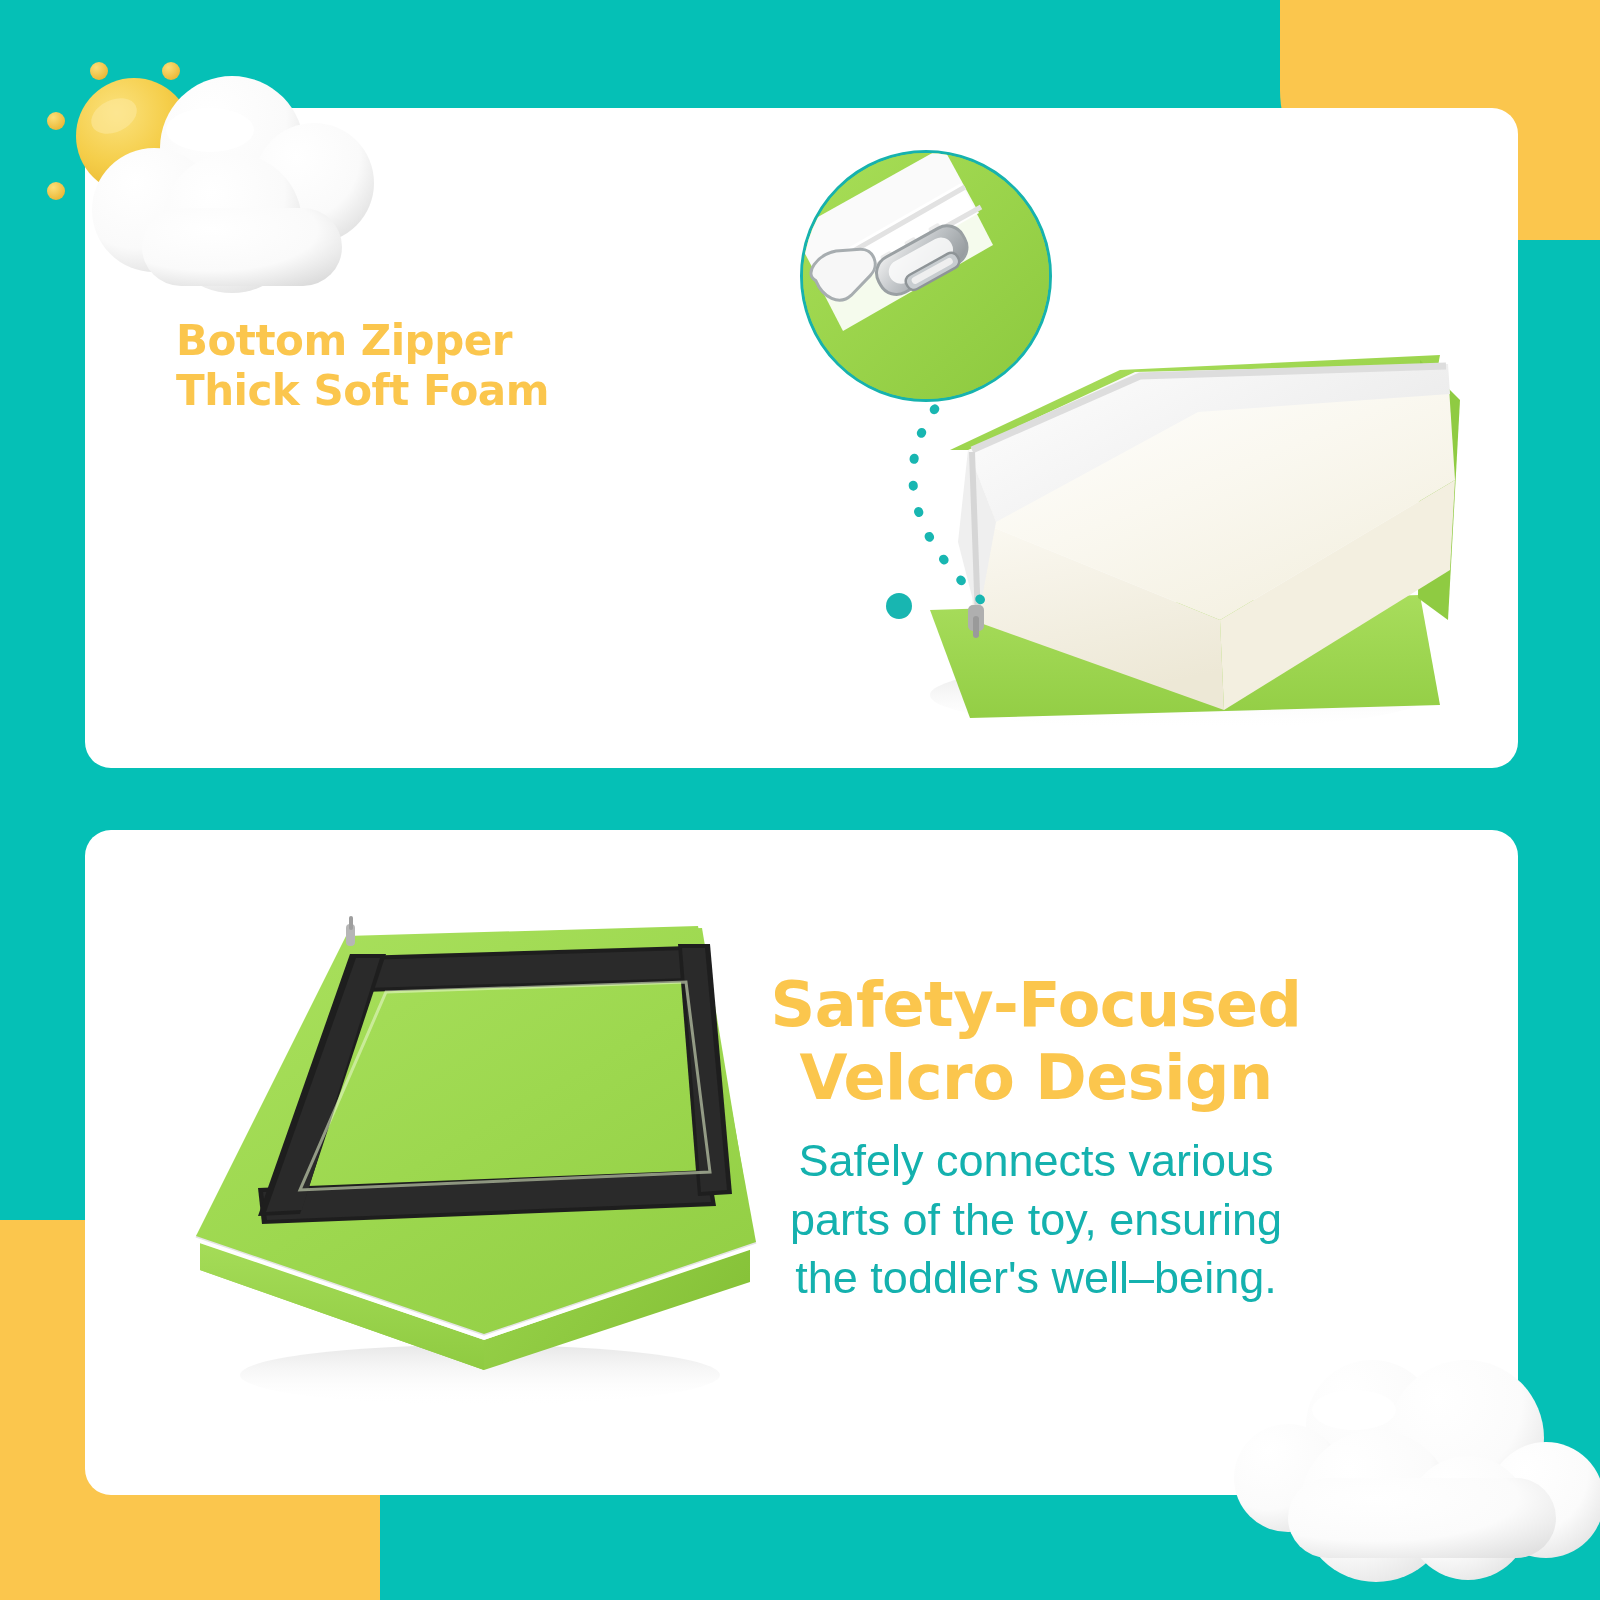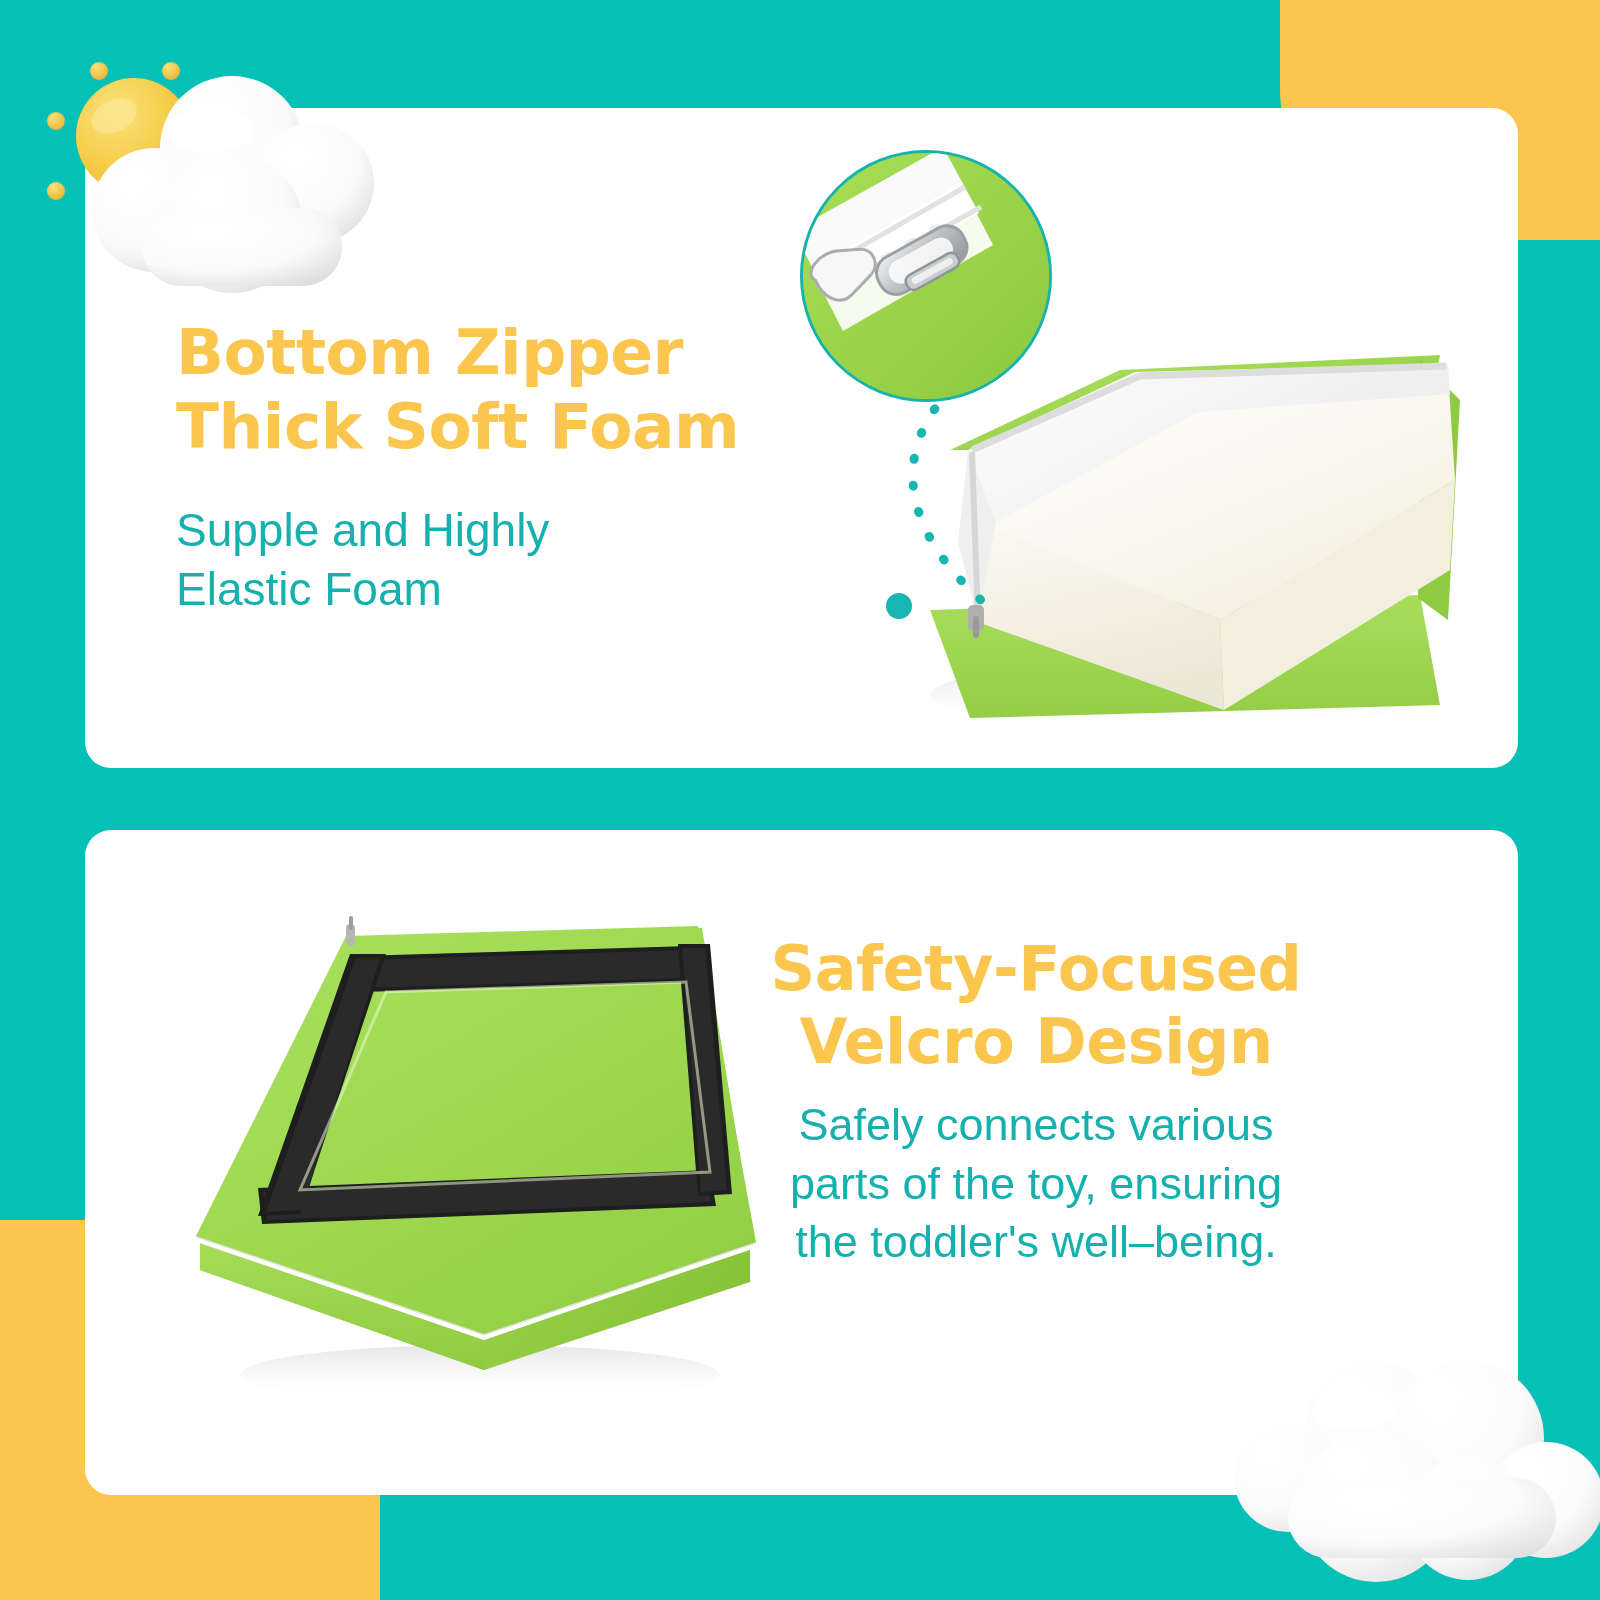--- a/index.html
+++ b/index.html
@@ -43,38 +43,38 @@
 
   
   .cloud-br{position:absolute;right:-6px;bottom:-8px;width:430px;height:280px;z-index:6;}
 
   
   .text-col{position:absolute;z-index:5;}
   .headline{
     font-family:"DejaVu Sans", sans-serif;
     font-weight:bold;
     color:#FBC64D;
-    font-size:63px;
+    font-size:42px;
     line-height:1.18;
     letter-spacing:-0.5px;
     margin:0;
     white-space:pre-line;
   }
   .subcopy{
     font-family:"Liberation Sans", sans-serif;
     font-weight:normal;
     color:#14B1AE;
     font-size:46px;
     line-height:1.3;
     margin:0;
     white-space:pre-line;
   }
   #text-top{left:176px;top:316px;width:620px;text-align:left;}
   #text-top .subcopy{margin-top:36px;}
-  #text-bottom{left:626px;top:932px;width:820px;text-align:center;}
+  #text-bottom{left:626px;top:968px;width:820px;text-align:center;}
   #text-bottom .headline{font-size:62px;}
   #text-bottom .subcopy{margin-top:18px;font-size:45px;}
 
   
   .photo{position:absolute;z-index:4;}
   #photo-top{left:800px;top:150px;width:700px;height:600px;}
   #photo-bottom{left:150px;top:870px;width:640px;height:560px;}
 
   
   .callout-circle{
@@ -96,22 +96,20 @@
 <div class="stage">
 
   <div class="blob-tr"></div>
   <div class="blob-bl"></div>
 
   <div class="card" id="card-top"></div>
 
   <div class="text-col" id="text-top">
     <p class="headline">Bottom Zipper
 Thick Soft Foam</p>
-    <p class="subcopy">Supple and Highly
-Elastic Foam</p>
   </div>
 
   <div class="photo" id="photo-top">
     <svg width="700" height="600" viewBox="0 0 700 600">
       <defs>
         <linearGradient id="greenTop" x1="0" y1="0" x2="1" y2="1">
           <stop offset="0%" stop-color="#AEE062"></stop>
           <stop offset="55%" stop-color="#9BD44C"></stop>
           <stop offset="100%" stop-color="#8DC93F"></stop>
         </linearGradient>

